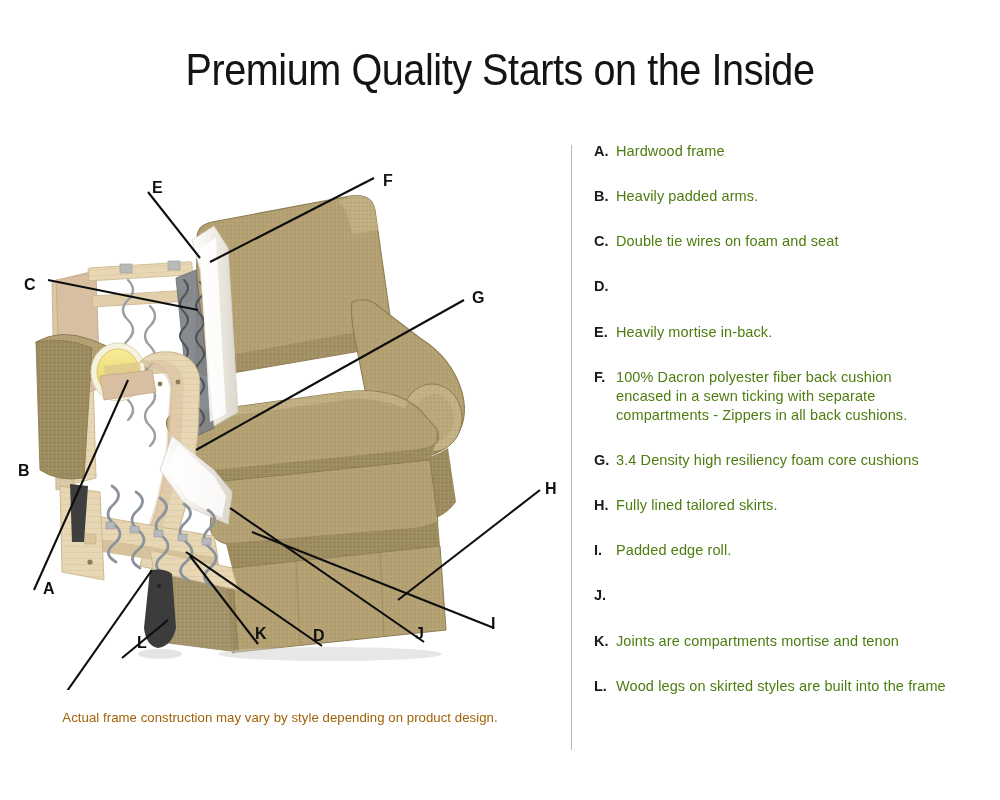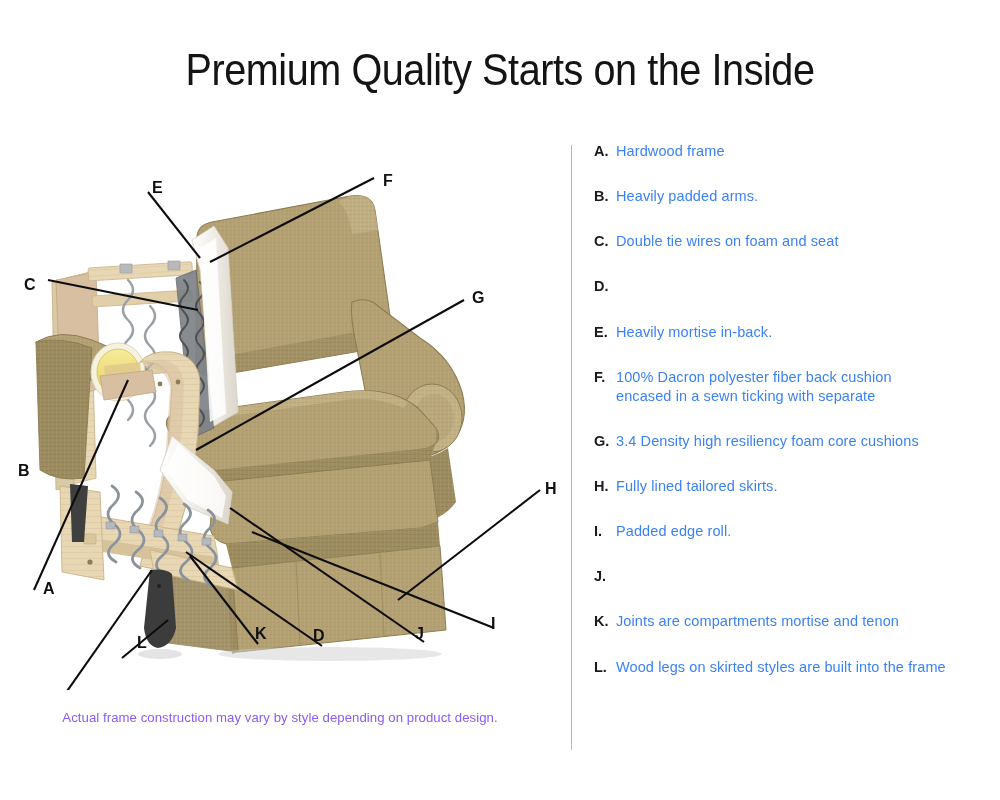--- a/index.html
+++ b/index.html
@@ -56,35 +56,35 @@
   .legend-letter {
     font-weight: bold;
     font-size: 14.5px;
     color: #1b1b1b;
     min-width: 22px;
     flex: 0 0 auto;
     line-height: 1.32;
   }
   .legend-text {
     font-size: 14.5px;
-    color: #3b82f6;
+    color: #4d7c0f;
     line-height: 1.32;
     letter-spacing: 0.1px;
   }
   .legend-text .l2, .legend-text .l3 { display: block; }
 
   
   #caption {
     position: absolute;
     left: 0;
     top: 710px;
     width: 560px;
     text-align: center;
     font-size: 13.2px;
-    color: #8b5cf6;
+    color: #a16207;
     letter-spacing: 0.05px;
   }
 
   
   #diagram {
     position: absolute;
     left: 0;
     top: 130px;
     width: 570px;
     height: 560px;
@@ -339,21 +339,21 @@
     <span class="legend-letter">D.</span>
   </div>
 
   <div class="legend-item">
     <span class="legend-letter">E.</span>
     <span class="legend-text">Heavily mortise in-back.</span>
   </div>
 
   <div class="legend-item">
     <span class="legend-letter">F.</span>
-    <span class="legend-text"><span class="l1">100% Dacron polyester fiber back cushion</span><span class="l2">encased in a sewn ticking with separate</span></span>
+    <span class="legend-text"><span class="l1">100% Dacron polyester fiber back cushion</span><span class="l2">encased in a sewn ticking with separate</span><span class="l3">compartments - Zippers in all back cushions.</span></span>
   </div>
 
   <div class="legend-item">
     <span class="legend-letter">G.</span>
     <span class="legend-text">3.4 Density high resiliency foam core cushions</span>
   </div>
 
   <div class="legend-item">
     <span class="legend-letter">H.</span>
     <span class="legend-text">Fully lined tailored skirts.</span>

